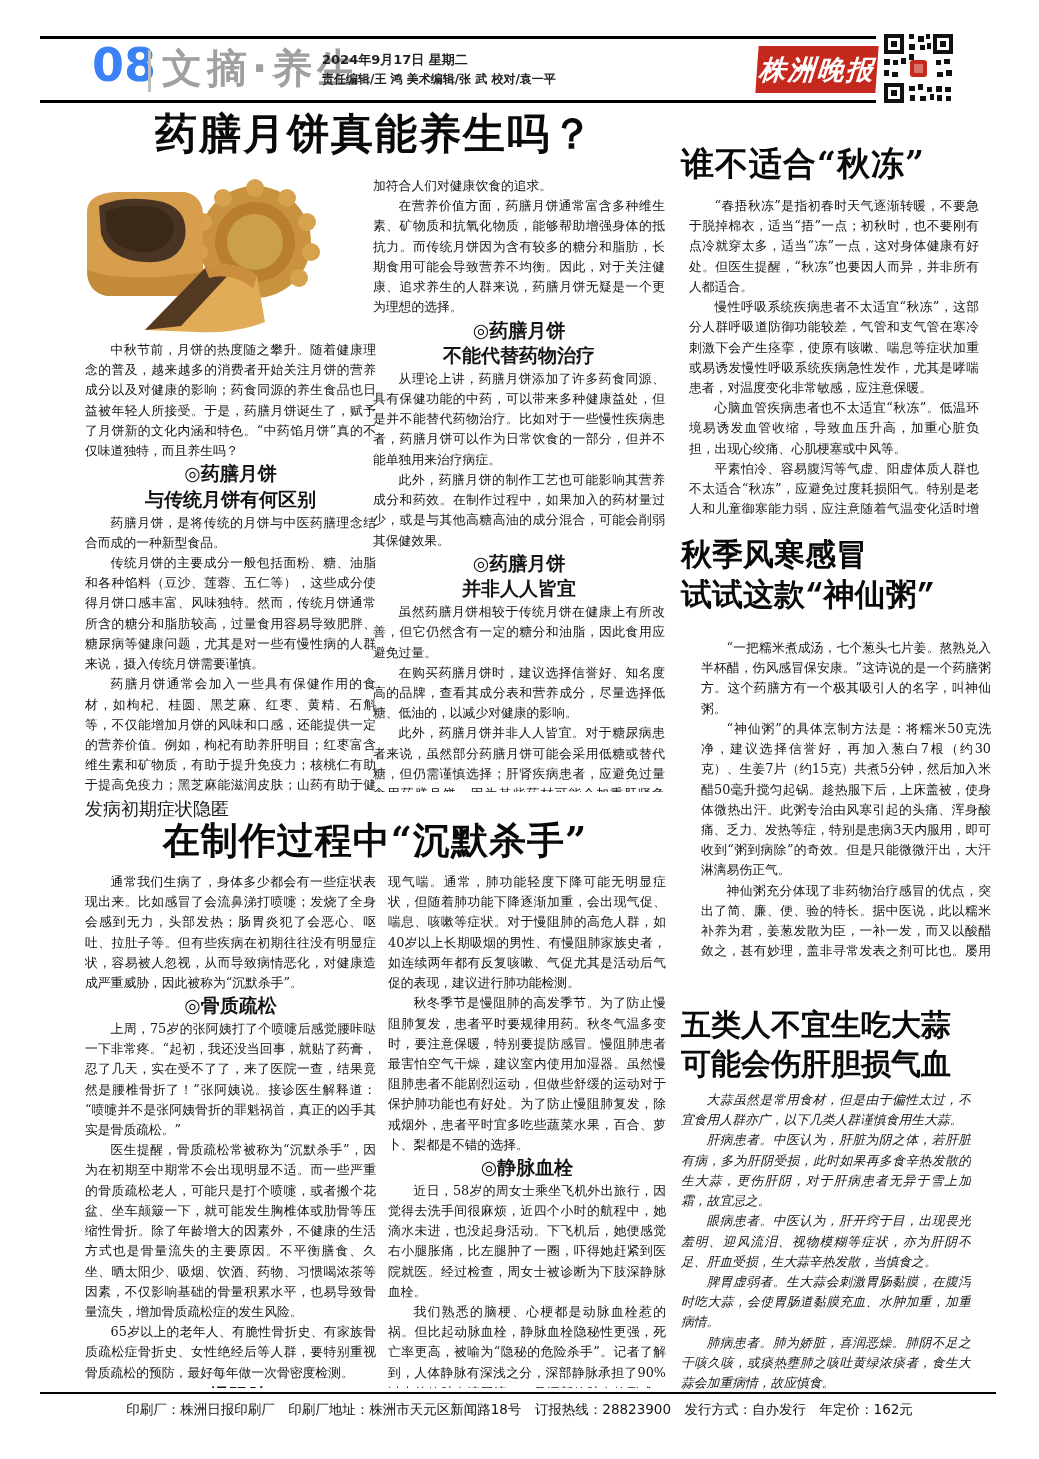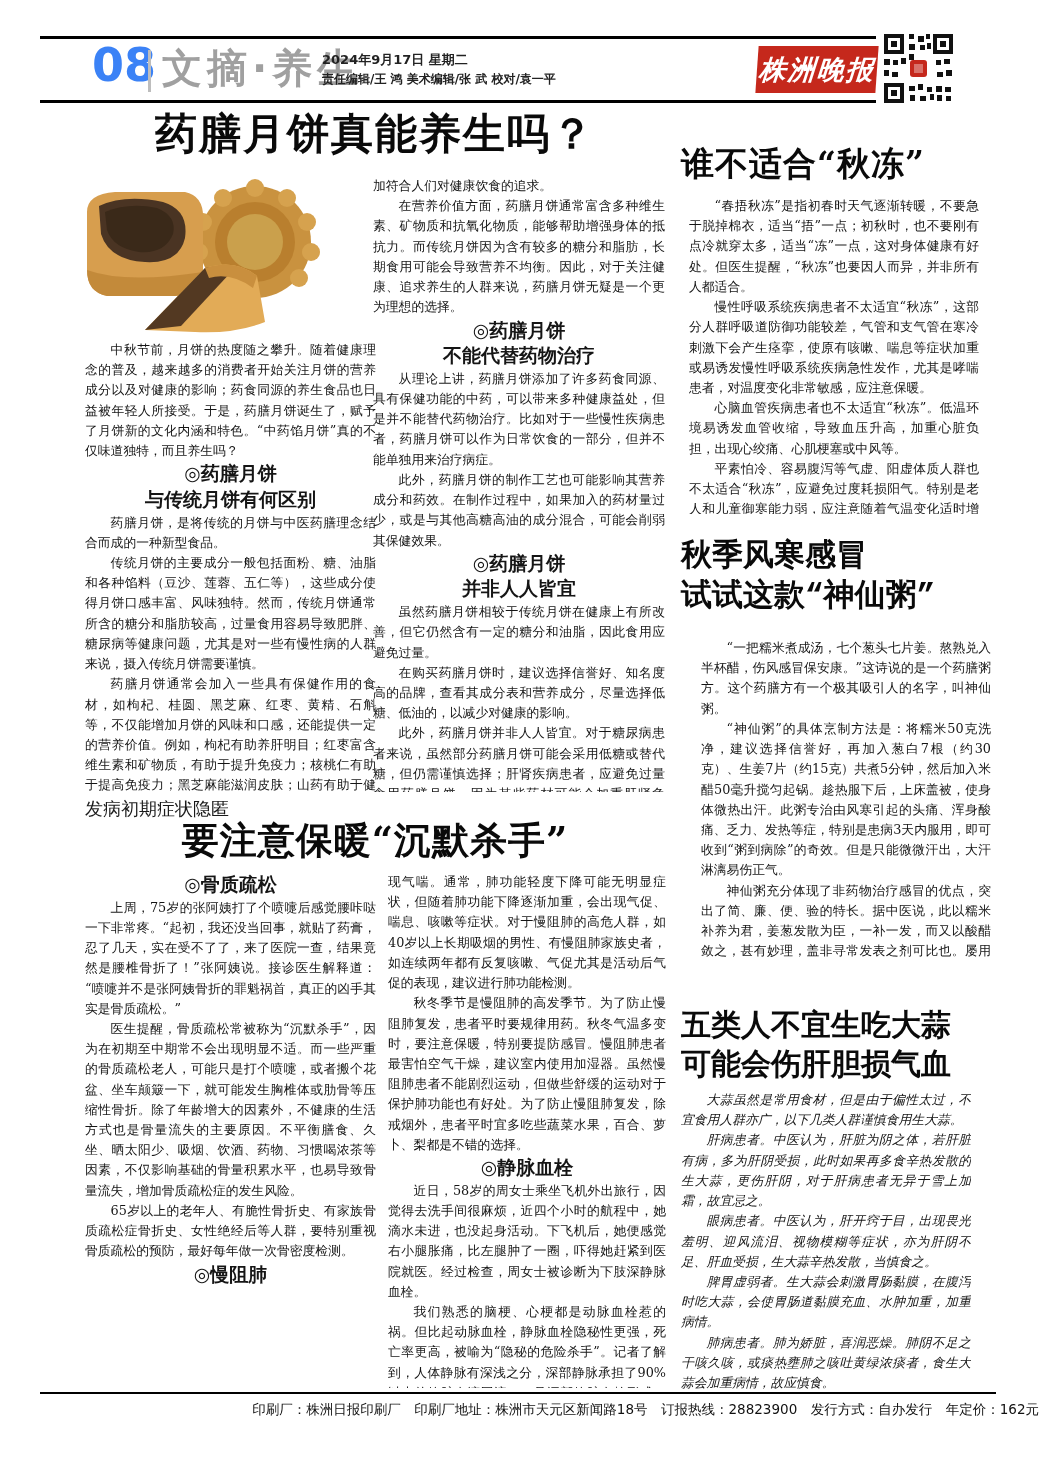--- a/index.html
+++ b/index.html
@@ -182,30 +182,31 @@
 可能会伤肝胆损气血</div>
 <div class="abs col kai" style="left:681px;top:1090px;width:290px;height:302px;">
     <div class="fi-p">大蒜虽然是常用食材，但是由于偏性太过，不宜食用人群亦广，以下几类人群谨慎食用生大蒜。</div>
     <div class="fi-p">肝病患者。中医认为，肝脏为阴之体，若肝脏有病，多为肝阴受损，此时如果再多食辛热发散的生大蒜，更伤肝阴，对于肝病患者无异于雪上加霜，故宜忌之。</div>
     <div class="fi-p">眼病患者。中医认为，肝开窍于目，出现畏光羞明、迎风流泪、视物模糊等症状，亦为肝阴不足、肝血受损，生大蒜辛热发散，当慎食之。</div>
     <div class="fi-p">脾胃虚弱者。生大蒜会刺激胃肠黏膜，在腹泻时吃大蒜，会使胃肠道黏膜充血、水肿加重，加重病情。</div>
     <div class="fi-p">肺病患者。肺为娇脏，喜润恶燥。肺阴不足之干咳久咳，或痰热壅肺之咳吐黄绿浓痰者，食生大蒜会加重病情，故应慎食。</div>
   </div>
 
 <div class="abs kicker" style="left:85px;top:797px;width:580px;">发病初期症状隐匿</div>
-<div class="abs headline-serif" style="left:85px;top:816px;width:580px;font-size:37px;text-align:center;letter-spacing:1px;">要注意保暖“沉默杀手”</div>
+<div class="abs headline-serif" style="left:85px;top:816px;width:580px;font-size:37px;text-align:center;letter-spacing:1px;">在制作过程中“沉默杀手”</div>
 <div class="abs col" style="left:85px;top:872px;width:291px;height:516px;">
+    <div class="fi-p">通常我们生病了，身体多少都会有一些症状表现出来。比如感冒了会流鼻涕打喷嚏；发烧了全身会感到无力，头部发热；肠胃炎犯了会恶心、呕吐、拉肚子等。但有些疾病在初期往往没有明显症状，容易被人忽视，从而导致病情恶化，对健康造成严重威胁，因此被称为“沉默杀手”。</div>
     <div class="fi-h">◎骨质疏松</div>
     <div class="fi-p">上周，75岁的张阿姨打了个喷嚏后感觉腰咔哒一下非常疼。“起初，我还没当回事，就贴了药膏，忍了几天，实在受不了了，来了医院一查，结果竟然是腰椎骨折了！”张阿姨说。接诊医生解释道：“喷嚏并不是张阿姨骨折的罪魁祸首，真正的凶手其实是骨质疏松。”</div>
     <div class="fi-p">医生提醒，骨质疏松常被称为“沉默杀手”，因为在初期至中期常不会出现明显不适。而一些严重的骨质疏松老人，可能只是打个喷嚏，或者搬个花盆、坐车颠簸一下，就可能发生胸椎体或肋骨等压缩性骨折。除了年龄增大的因素外，不健康的生活方式也是骨量流失的主要原因。不平衡膳食、久坐、晒太阳少、吸烟、饮酒、药物、习惯喝浓茶等因素，不仅影响基础的骨量积累水平，也易导致骨量流失，增加骨质疏松症的发生风险。</div>
     <div class="fi-p">65岁以上的老年人、有脆性骨折史、有家族骨质疏松症骨折史、女性绝经后等人群，要特别重视骨质疏松的预防，最好每年做一次骨密度检测。</div>
     <div class="fi-h">◎慢阻肺</div>
   </div>
 <div class="abs col" style="left:388px;top:872px;width:278px;height:516px;">
     <div class="fi-pc">现气喘。通常，肺功能轻度下降可能无明显症状，但随着肺功能下降逐渐加重，会出现气促、喘息、咳嗽等症状。对于慢阻肺的高危人群，如40岁以上长期吸烟的男性、有慢阻肺家族史者，如连续两年都有反复咳嗽、气促尤其是活动后气促的表现，建议进行肺功能检测。</div>
     <div class="fi-p">秋冬季节是慢阻肺的高发季节。为了防止慢阻肺复发，患者平时要规律用药。秋冬气温多变时，要注意保暖，特别要提防感冒。慢阻肺患者最害怕空气干燥，建议室内使用加湿器。虽然慢阻肺患者不能剧烈运动，但做些舒缓的运动对于保护肺功能也有好处。为了防止慢阻肺复发，除戒烟外，患者平时宜多吃些蔬菜水果，百合、萝卜、梨都是不错的选择。</div>
     <div class="fi-h">◎静脉血栓</div>
     <div class="fi-p">近日，58岁的周女士乘坐飞机外出旅行，因觉得去洗手间很麻烦，近四个小时的航程中，她滴水未进，也没起身活动。下飞机后，她便感觉右小腿胀痛，比左腿肿了一圈，吓得她赶紧到医院就医。经过检查，周女士被诊断为下肢深静脉血栓。</div>
     <div class="fi-p">我们熟悉的脑梗、心梗都是动脉血栓惹的祸。但比起动脉血栓，静脉血栓隐秘性更强，死亡率更高，被喻为“隐秘的危险杀手”。记者了解到，人体静脉有深浅之分，深部静脉承担了90%以上的静脉血液回流，一旦深部静脉血栓形成，最直接的后果就是血液回流发生严重障碍，肢体肿胀疼痛，严重者导致肢体坏死而需要截肢。</div>
   </div>
 
 <div class="abs rule" style="left:40px;top:1392px;width:956px;height:2px;"></div>
-<div class="abs footer-text" style="left:0;top:1401px;width:1039px;text-align:right;">印刷厂：株洲日报印刷厂　印刷厂地址：株洲市天元区新闻路18号　订报热线：28823900　发行方式：自办发行　年定价：162元</div>
+<div class="abs footer-text" style="left:0;top:1401px;width:1039px;">印刷厂：株洲日报印刷厂　印刷厂地址：株洲市天元区新闻路18号　订报热线：28823900　发行方式：自办发行　年定价：162元</div>
 
 </body></html>

